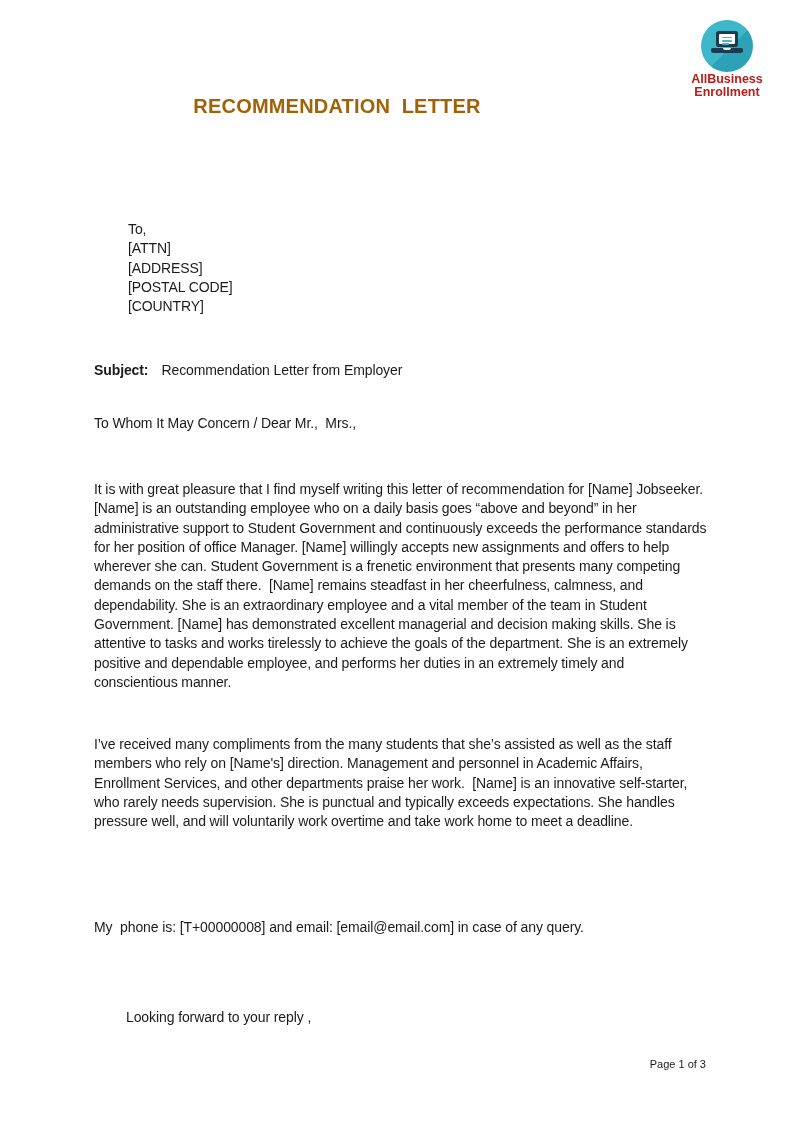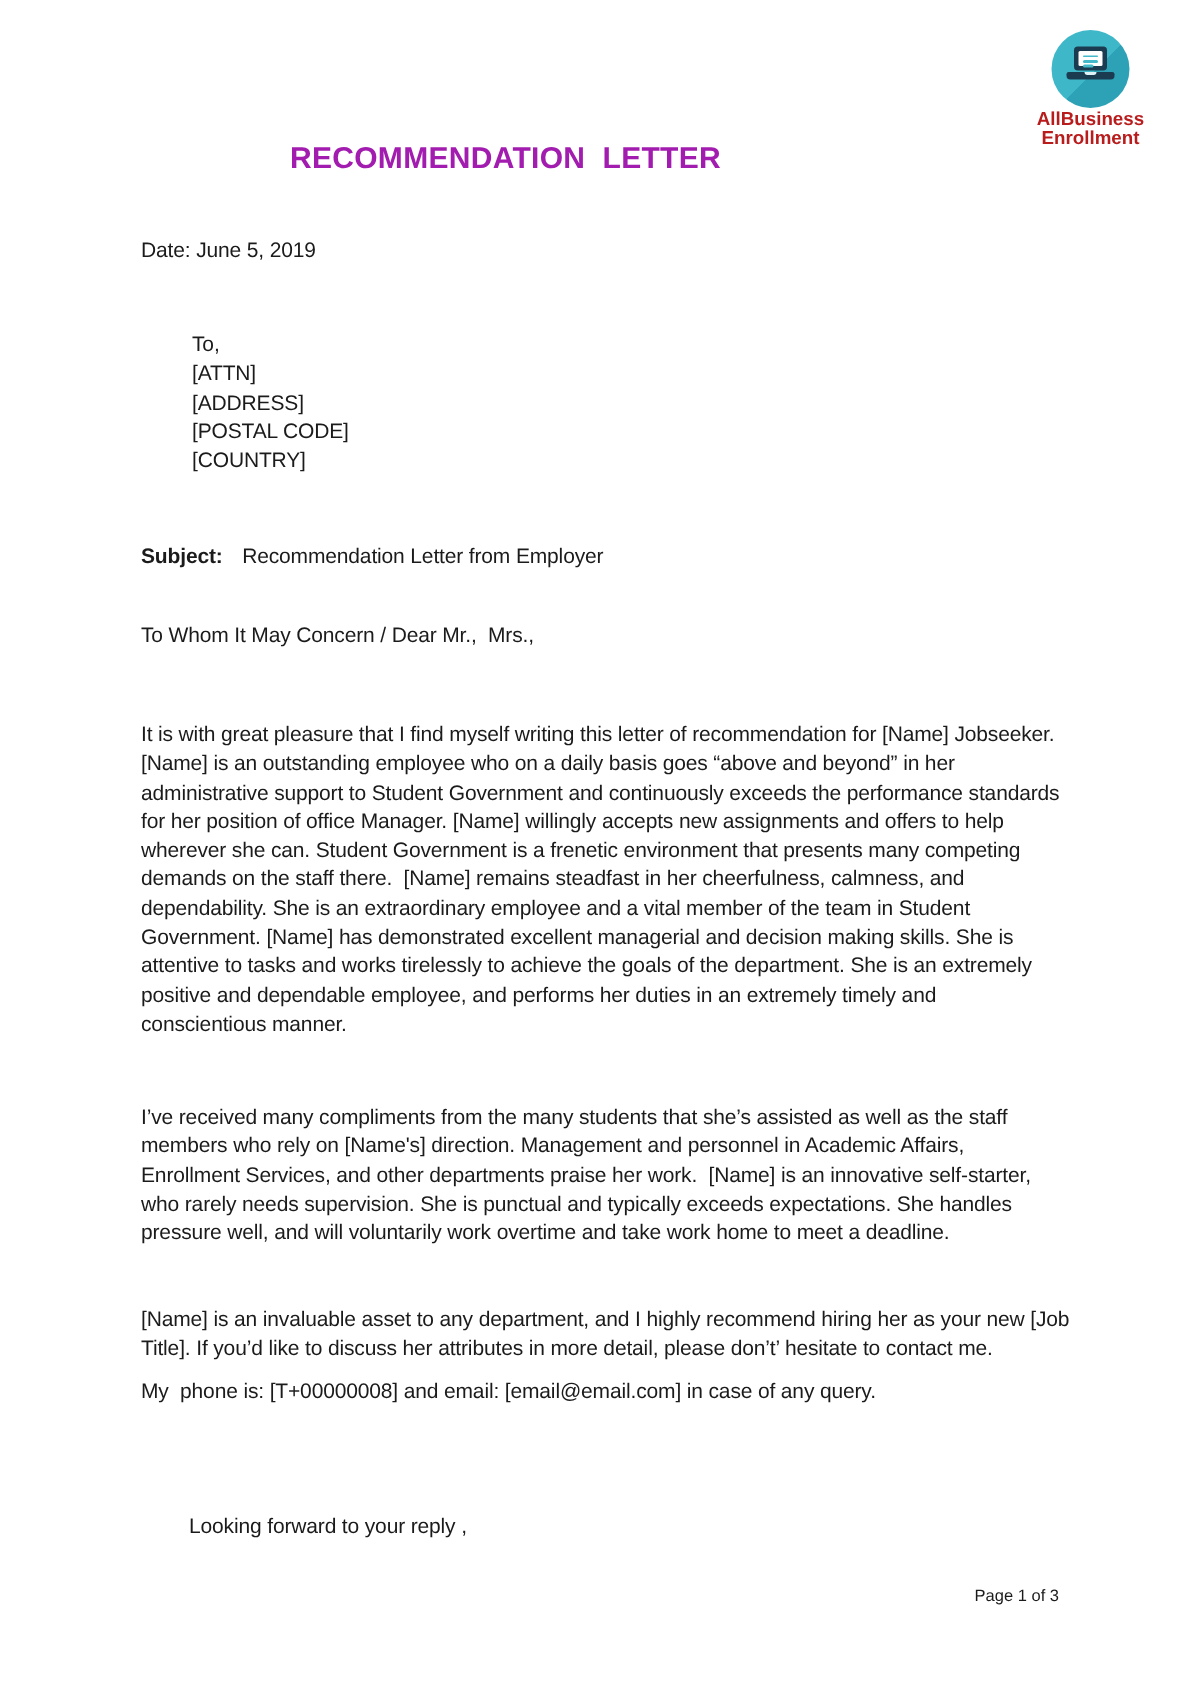--- a/index.html
+++ b/index.html
@@ -25,21 +25,21 @@
   .title {
     position: absolute;
     left: 0;
     top: 95px;
     width: 674px;
     margin: 0;
     text-align: center;
     font-size: 20px;
     font-weight: 700;
     letter-spacing: 0.2px;
-    color: #a21caf;
+    color: #a16207;
     white-space: pre-wrap;
   }
   .subject-label { font-weight: 700; margin-right: 13px; }
   .footer {
     position: absolute;
     left: 94px;
     width: 612px;
     top: 1057px;
     text-align: right;
     font-size: 11px;
@@ -111,21 +111,20 @@
       </div>
     </div>
     <div class="logo-name">
       <div>AllBusiness</div>
       <div>Enrollment</div>
     </div>
   </div>
 
   <h1 class="title">RECOMMENDATION  LETTER</h1>
 
-  <div class="text pos-date">Date: June 5, 2019</div>
 
   <div class="text pos-recipient">To,
 [ATTN]
 [ADDRESS]
 [POSTAL CODE]
 [COUNTRY]</div>
 
   <div class="text pos-subject"><span class="subject-label">Subject:</span><span>Recommendation Letter from Employer</span></div>
 
   <div class="text pos-salutation">To Whom It May Concern / Dear Mr.,  Mrs.,</div>
@@ -139,22 +138,20 @@
 dependability. She is an extraordinary employee and a vital member of the team in Student
 Government. [Name] has demonstrated excellent managerial and decision making skills. She is
 attentive to tasks and works tirelessly to achieve the goals of the department. She is an extremely
 positive and dependable employee, and performs her duties in an extremely timely and
 conscientious manner.</div>
   <div class="text pos-para2">I’ve received many compliments from the many students that she’s assisted as well as the staff
 members who rely on [Name's] direction. Management and personnel in Academic Affairs,
 Enrollment Services, and other departments praise her work.  [Name] is an innovative self-starter,
 who rarely needs supervision. She is punctual and typically exceeds expectations. She handles
 pressure well, and will voluntarily work overtime and take work home to meet a deadline.</div>
-  <div class="text pos-para3">[Name] is an invaluable asset to any department, and I highly recommend hiring her as your new [Job
-Title]. If you’d like to discuss her attributes in more detail, please don’t’ hesitate to contact me.</div>
 
   <div class="text pos-phone">My  phone is: [T+00000008] and email: [email@email.com] in case of any query.</div>
 
   <div class="text pos-closing">Looking forward to your reply ,</div>
 
   <div class="footer">Page 1 of 3</div>
 
 </div>
 
 </body></html>

